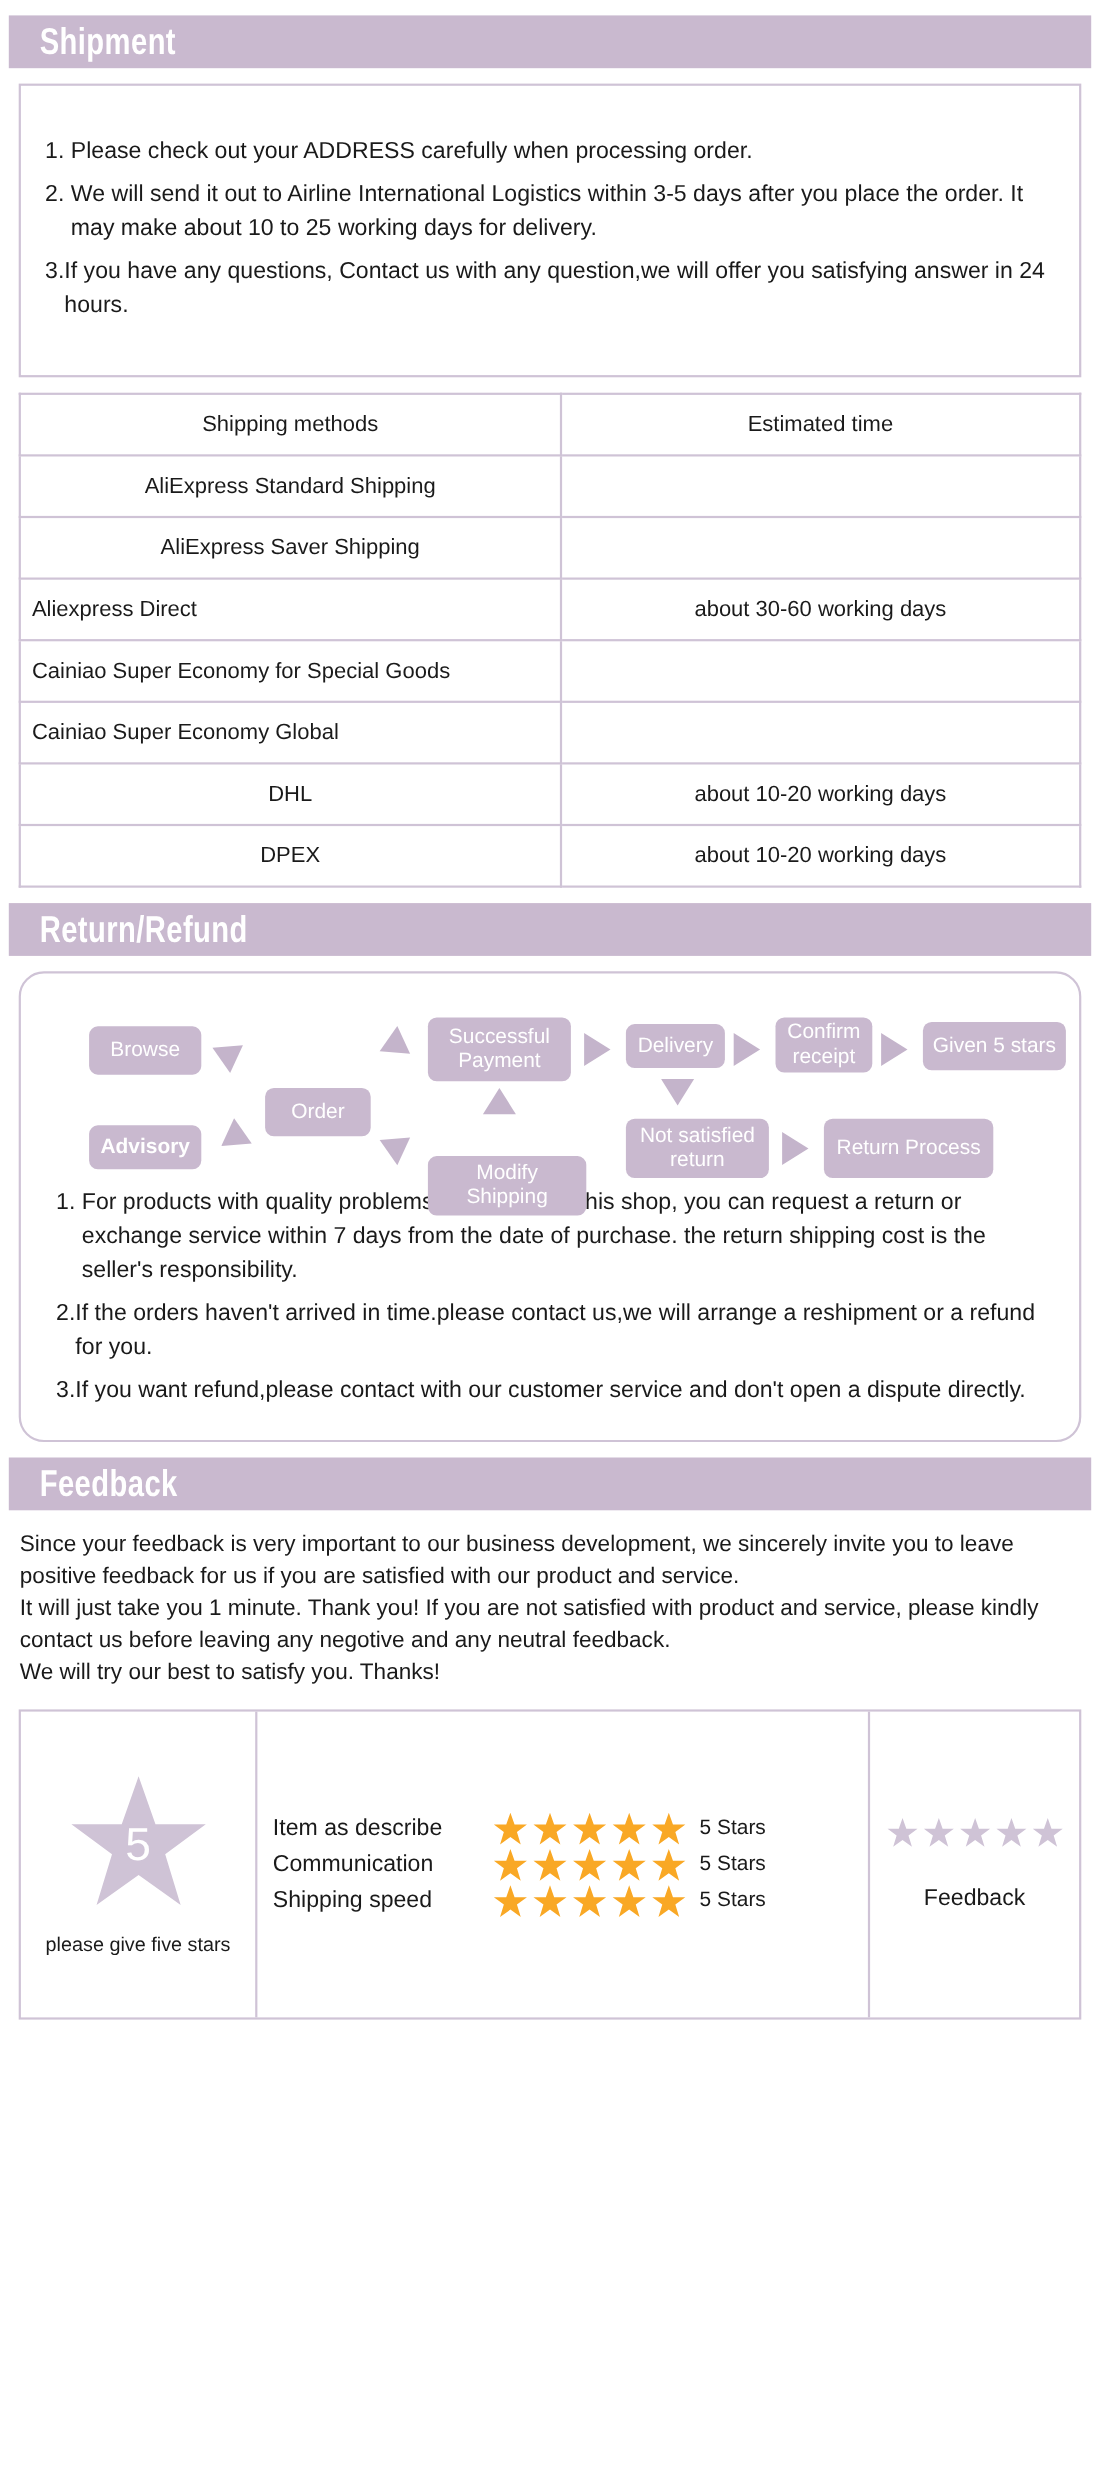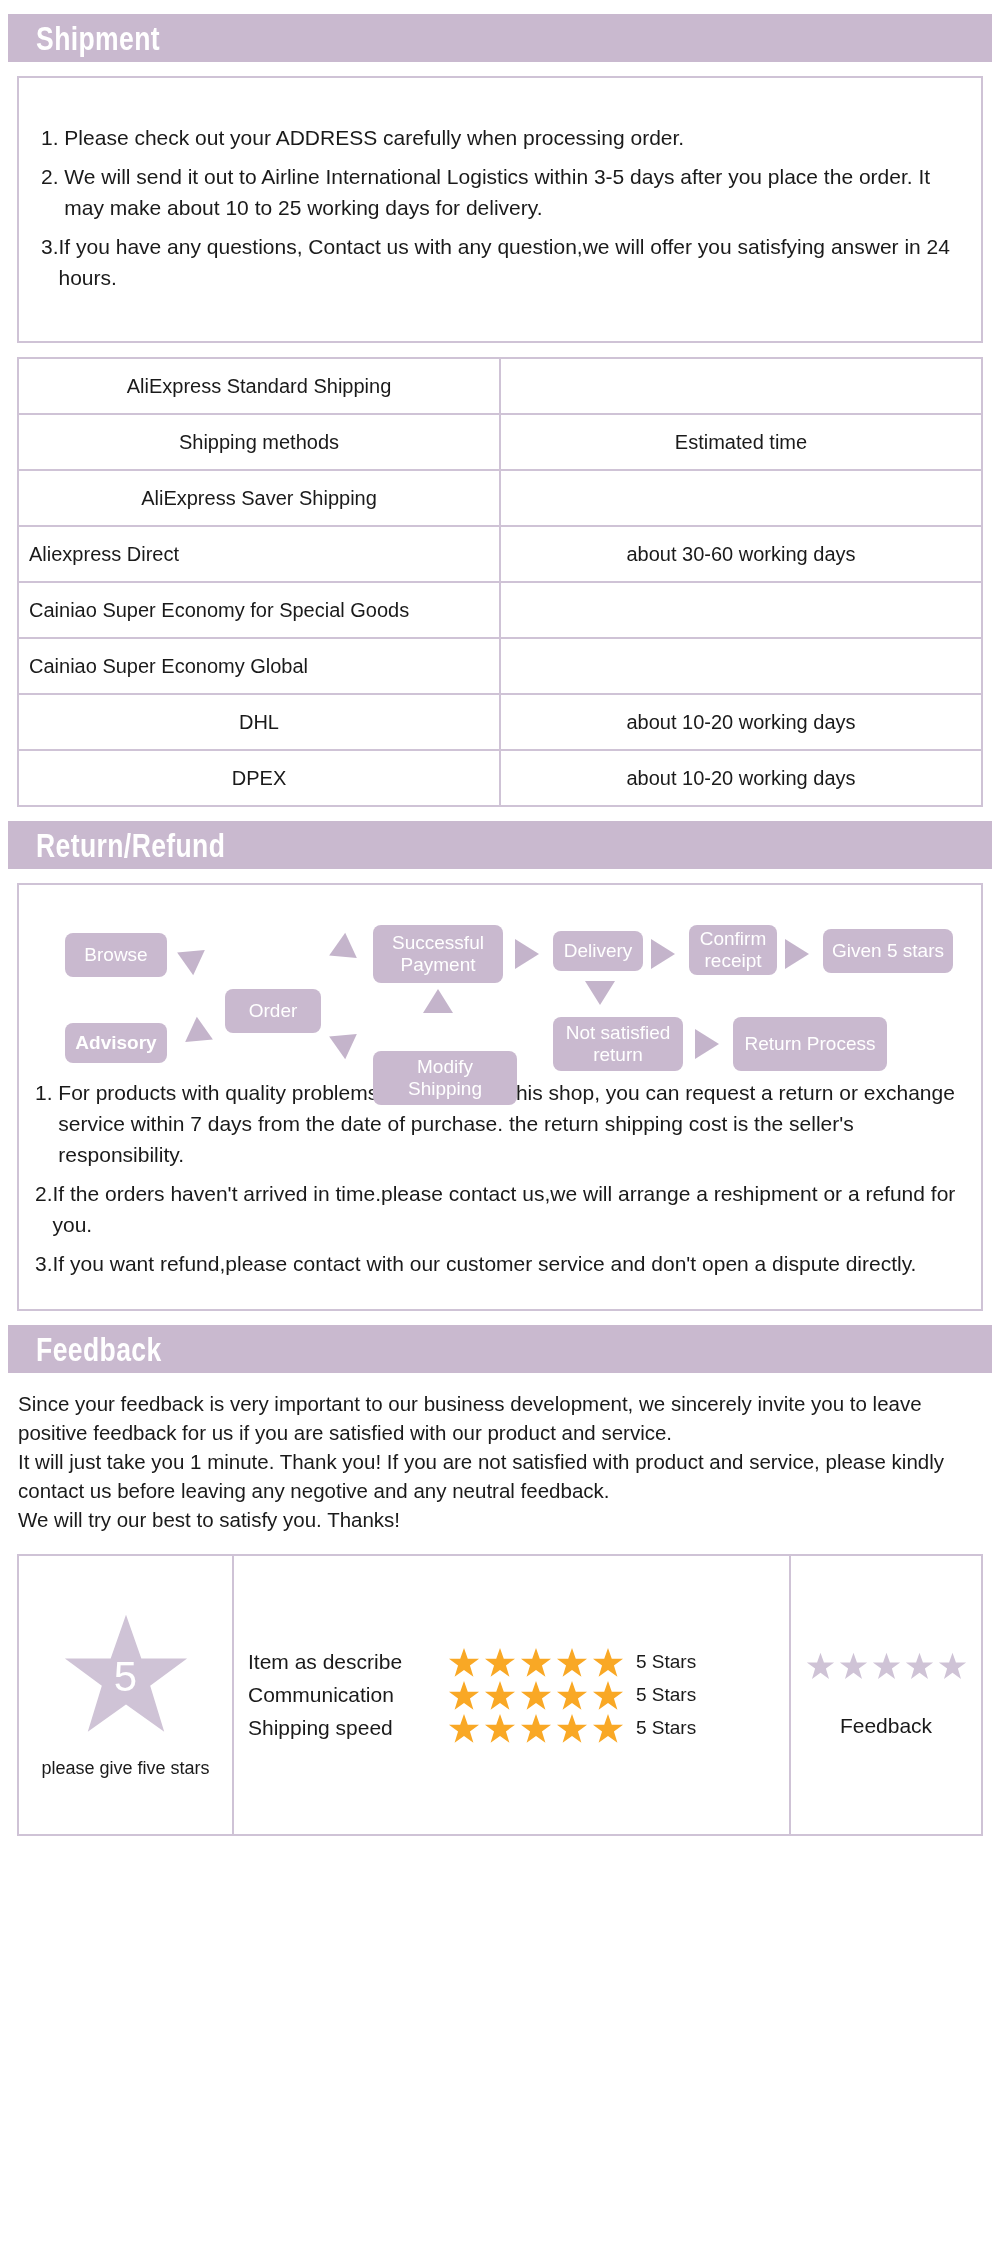--- a/index.html
+++ b/index.html
@@ -73,21 +73,21 @@
     box-sizing:border-box;
     vertical-align:middle;
   }
   td.m-center{text-align:center;}
   td.m-left{text-align:left;padding-left:26px;}
   td.t-center{text-align:center;}
   .col-a{width:51%;}
   .col-b{width:49%;}
 
   
-  .flow-panel{padding:26px 16px 22px 16px;}
+  .flow-panel{padding:26px 16px 22px 32px;border-radius:23px;}
   .flow{
     position:relative;
     height:160px;
     margin:0 8px 6px 8px;
   }
   .node{
     position:absolute;
     background:#c9b9cf;
     color:#ffffff;
     border-radius:8px;
@@ -243,26 +243,26 @@
         <span class="num">3.</span>
         <span class="txt">If you have any questions, Contact us with any question,we will offer you satisfying answer in 24 hours.</span>
       </li>
     </ol>
   </div>
 
 
   <table class="logi">
     <tbody>
         <tr>
+      <td class="col-a t-center">Shipping methods</td>
+      <td class="col-b t-center">Estimated time</td>
+    </tr>
+    <tr>
       <td class="m-center">AliExpress Standard Shipping</td>
       <td class="t-center"></td>
-    </tr>
-    <tr>
-      <td class="col-a t-center">Shipping methods</td>
-      <td class="col-b t-center">Estimated time</td>
     </tr>
     <tr>
       <td class="m-center">AliExpress Saver Shipping</td>
       <td class="t-center"></td>
     </tr>
     <tr>
       <td class="m-left">Aliexpress Direct</td>
       <td class="t-center">about 30-60 working days</td>
     </tr>
     <tr>

